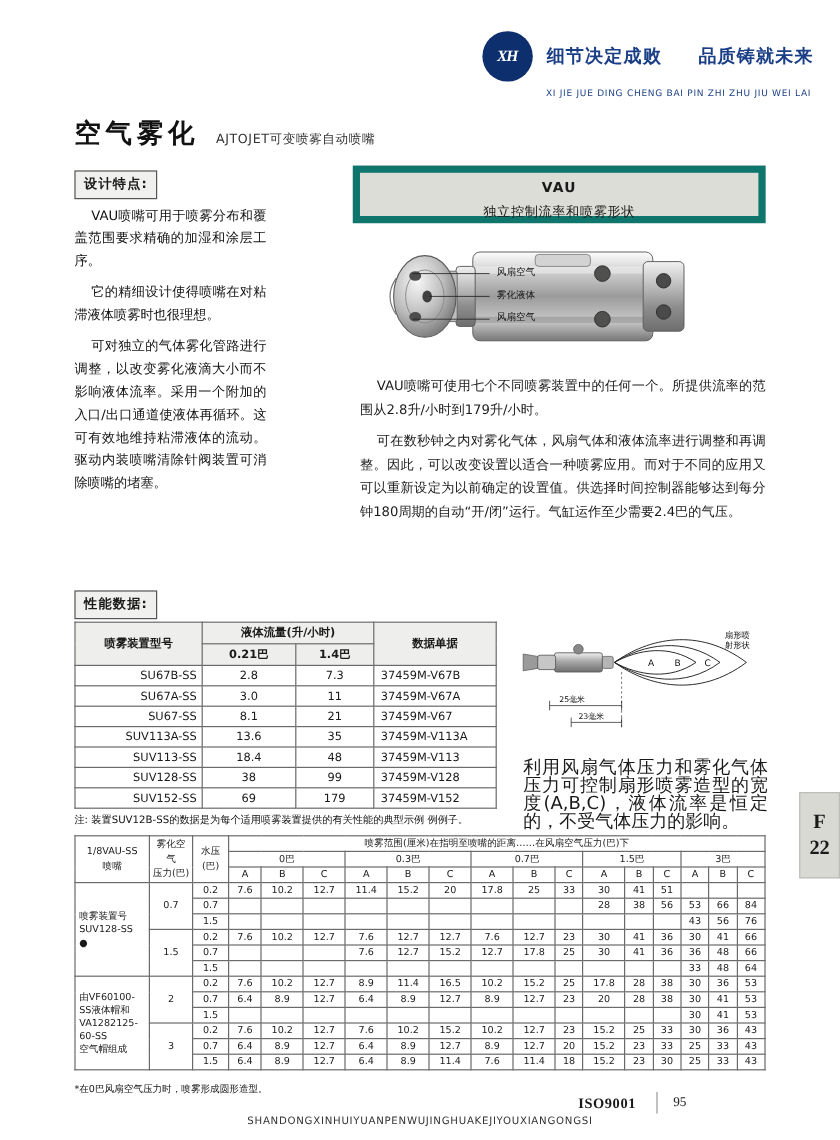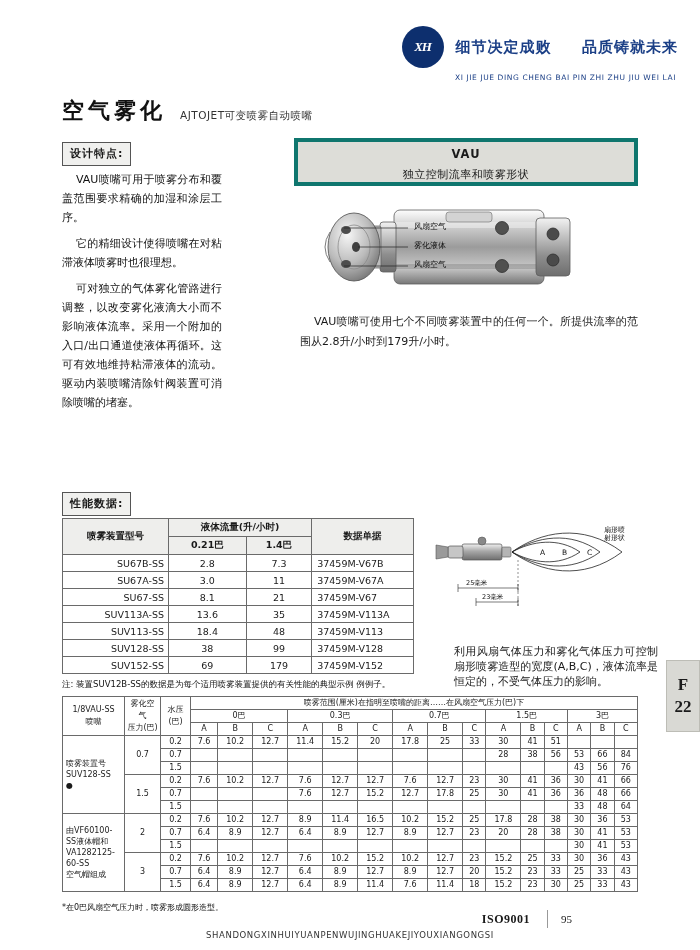--- a/index.html
+++ b/index.html
@@ -59,21 +59,21 @@
     position:absolute; left:62px; top:170px; width:160px;
     font-size:11px; line-height:19px; text-align:justify;
     color:#111;
   }
   .left-col p { margin:0 0 7px 0; text-indent:0; }
   .left-col p.ind { text-indent:14px; }
 
   
   .vau-panel {
     position:absolute; left:294px; top:138px; width:344px; height:48px;
-    background:#ddddd8; border:4px solid #0f766e;
+    background:#ddddd8; border:6px solid #0f766e;
     text-align:center;
   }
   .vau-title { font-size:11.5px; font-weight:bold; margin-top:5px; letter-spacing:1px; }
   .vau-sub { font-size:11px; margin-top:6px; letter-spacing:0.5px; }
 
   
   .nozzle-art {
     position:absolute; left:296px; top:192px; width:342px; height:110px;
   }
   .callout-label {
@@ -97,22 +97,22 @@
     background:#fff;
   }
   .perf-table thead th { background:#eeeeec; font-weight:bold; text-align:center; }
   .perf-table td.lbl { text-align:right; padding-left:19px; }
   .perf-table td.num { text-align:center; }
   .perf-table td.code { text-align:left; padding-left:5px; }
 
   
   .spray-art { position:absolute; left:432px; top:516px; width:208px; height:108px; }
   .spray-note {
-    position:absolute; left:454px; top:632px; width:204px;
-    font-size:11px; line-height:15px; text-align:justify;margin-top:12px;
+    position:absolute; left:436px; top:632px; width:204px;
+    font-size:15px; line-height:15px; text-align:justify;
   }
 
   
   .note-line {
     position:absolute; left:62px; top:678px; width:576px;
     font-size:8.5px; line-height:13px; color:#111;
   }
 
   
   .big-table {
@@ -243,20 +243,21 @@
     <line x1="62" y1="55" x2="112" y2="55" stroke="#222" stroke-width="0.7"></line>
     <line x1="48" y1="74" x2="112" y2="74" stroke="#222" stroke-width="0.7"></line>
   </svg>
   <div class="callout-label" style="left:118px; top:29px;">风扇空气</div>
   <div class="callout-label" style="left:118px; top:48px;">雾化液体</div>
   <div class="callout-label" style="left:118px; top:67px;">风扇空气</div>
 </div>
 
 <div class="right-col">
   <p class="ind">VAU喷嘴可使用七个不同喷雾装置中的任何一个。所提供流率的范围从2.8升/小时到179升/小时。</p>
+  <p class="ind">可在数秒钟之内对雾化气体，风扇气体和液体流率进行调整和再调整。因此，可以改变设置以适合一种喷雾应用。而对于不同的应用又可以重新设定为以前确定的设置值。供选择时间控制器能够达到每分钟180周期的自动“开/闭”运行。气缸运作至少需要2.4巴的气压。</p>
 </div>
 
 <div class="pill" id="perfPill">性能数据:</div>
 
 <table class="perf-table">
   <thead>
     <tr>
       <th rowspan="2" style="width:106px;">喷雾装置型号</th>
       <th colspan="2" style="width:116px;">液体流量(升/小时)</th>
       <th rowspan="2">数据单据</th>

